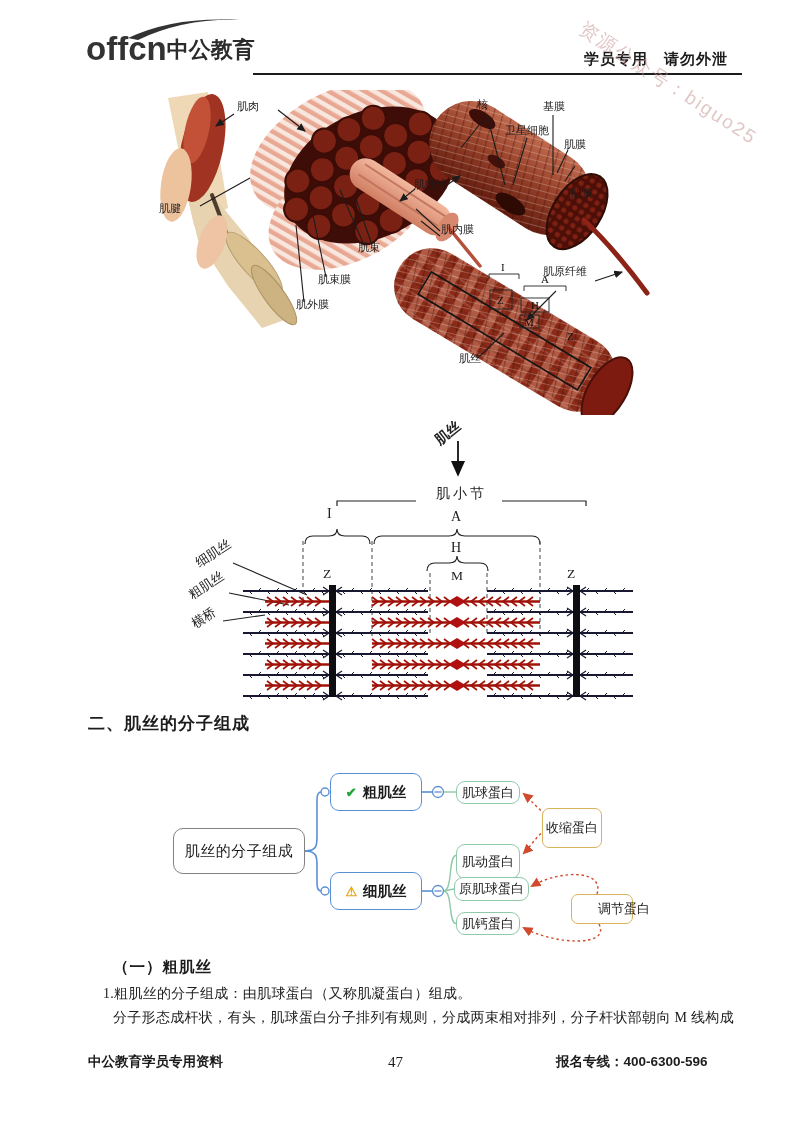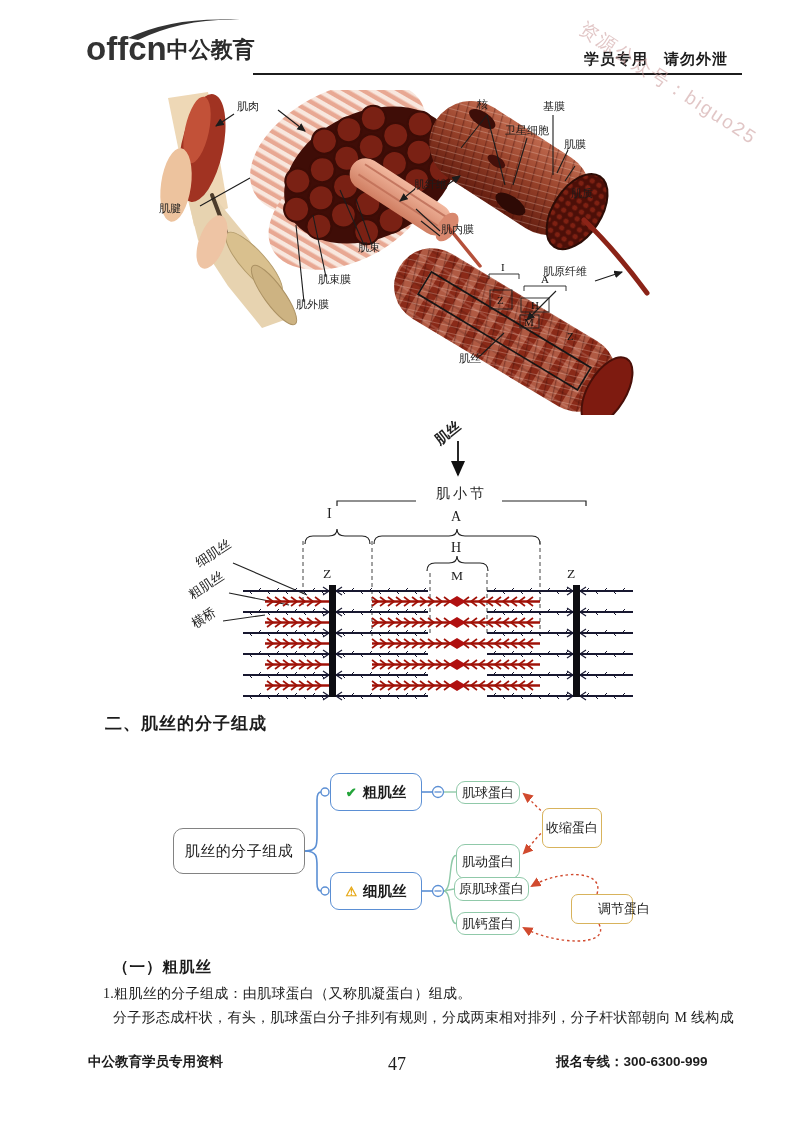--- a/index.html
+++ b/index.html
@@ -17,36 +17,36 @@
   .flabel{position:absolute;font-size:11px;color:#1c1c1c;white-space:nowrap;line-height:1.1;}
   .flabel.b{font-weight:400;}
   
   .f2label{position:absolute;font-size:13px;color:#222;white-space:nowrap;}
   .f2-jisi{font-size:14px;font-weight:700;transform:rotate(-38deg);transform-origin:left center;}
   .f2-sarco{font-size:14px;letter-spacing:3px;}
   .f2-band{font-family:"Liberation Serif",serif;font-size:14px;}
   .f2-zm{font-family:"Liberation Serif",serif;font-size:13.5px;}
   .f2-rot{transform:rotate(-33deg);transform-origin:left center;font-size:13px;}
   
-  .sec-heading{font-size:17px;font-weight:700;letter-spacing:1px;margin-left:17px;}
+  .sec-heading{font-size:17px;font-weight:700;letter-spacing:1px;}
   .sub-heading{font-size:15.5px;font-weight:700;letter-spacing:1px;}
   .para{font-family:"Liberation Serif",serif;font-size:14px;letter-spacing:.3px;white-space:nowrap;}
   
   .mm-node{position:absolute;background:#fff;display:flex;align-items:center;justify-content:center;
            box-sizing:border-box;white-space:nowrap;}
   .mm-root{border:1.6px solid #828282;border-radius:10px;font-size:15px;font-weight:500;letter-spacing:.5px;}
   .mm-branch{border:1.6px solid #5b8fd4;border-radius:9px;font-size:14.5px;font-weight:600;}
   .mm-child{border:1.3px solid #90c9a9;border-radius:9px;font-size:13px;font-weight:500;}
   .mm-yellow{border:1.3px solid #d8b35c;border-radius:7px;font-size:13px;font-weight:500;}
   .mm-ico{margin-right:6px;font-size:13px;}
   .ico-check{color:#23a43a;font-weight:700;}
   .ico-warn{color:#e7a917;}
   
   .ftr-b{font-size:13.5px;font-weight:700;}
-  .ftr-page{font-family:"Liberation Serif",serif;font-size:18px;}
+  .ftr-page{font-family:"Liberation Serif",serif;font-size:15px;}
 </style>
 </head>
 <body>
 
 <div class="page">
 
   <div class="abs" style="left:86px;top:32px;display:flex;align-items:flex-end;">
     <div style="position:relative;">
       <svg width="120" height="26" style="position:absolute;left:38px;top:-18px;">
         <path d="M4,24 Q50,2 116,6 Q60,4 14,26 Z" fill="#333"></path>
@@ -875,15 +875,15 @@
       <span>调节蛋白</span>
     </div>
   </div>
 
   <div class="abs sub-heading" style="left:113px;top:957px;">（一）粗肌丝</div>
   <div class="abs para" style="left:103px;top:985px;">1.粗肌丝的分子组成：由肌球蛋白（又称肌凝蛋白）组成。</div>
   <div class="abs para" style="left:113px;top:1009px;">分子形态成杆状，有头，肌球蛋白分子排列有规则，分成两束相对排列，分子杆状部朝向 M 线构成</div>
 
   <div class="abs ftr-b" style="left:88px;top:1053px;">中公教育学员专用资料</div>
   <div class="abs ftr-page" style="left:388px;top:1054px;">47</div>
-  <div class="abs ftr-b" style="left:556px;top:1053px;">报名专线：300-6300-999</div>
+  <div class="abs ftr-b" style="left:556px;top:1053px;">报名专线：400-6300-596</div>
 
 </div>
 
 </body></html>

